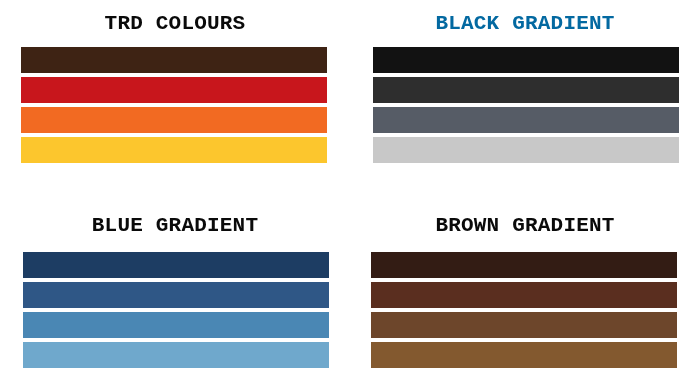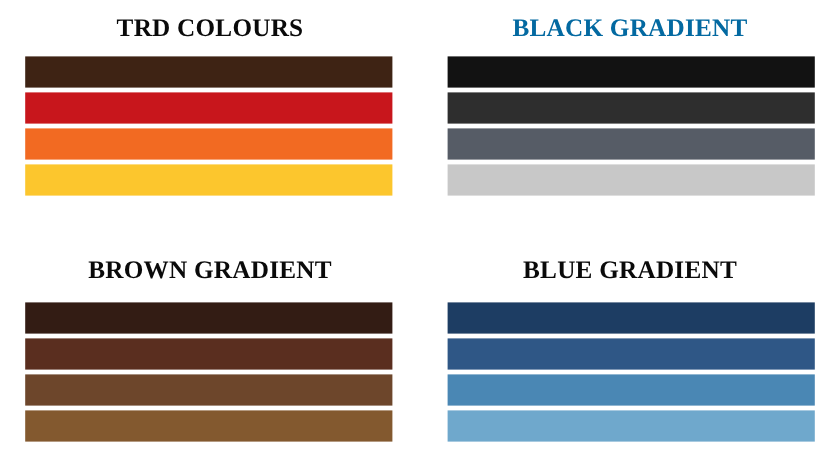--- a/index.html
+++ b/index.html
@@ -22,21 +22,21 @@
     background: #ffffff;
   }
   .palette {
     position: relative;
     display: flex;
     flex-direction: column;
     align-items: center;
     box-sizing: border-box;
   }
   .palette-title {
-    font-family: Liberation Serif, serif;
+    font-family: Liberation Mono, monospace;
     font-weight: bold;
     font-size: 21px;
     letter-spacing: 0.2px;
     color: #0a0a0a;
     text-align: center;
     line-height: 1;
     white-space: nowrap;
   }
   
   .row-top .palette-title { margin-top: 13px; }
@@ -80,33 +80,33 @@
   <div class="palette row-top" data-name="palette-black-gradient">
     <div class="palette-title" data-name="palette-title" style="color: #0369a1;">BLACK GRADIENT</div>
     <div class="swatch-stack" data-name="swatch-stack">
       <div class="swatch" data-name="color-swatch-black-1" style="background-color: rgb(18, 18, 18);"></div>
       <div class="swatch" data-name="color-swatch-black-2" style="background-color: rgb(46, 46, 46);"></div>
       <div class="swatch" data-name="color-swatch-black-3" style="background-color: rgb(86, 92, 102);"></div>
       <div class="swatch" data-name="color-swatch-black-4" style="background-color: rgb(200, 200, 200);"></div>
     </div>
   </div>
 
+  <div class="palette row-bottom" data-name="palette-blue-gradient">
+    <div class="palette-title" data-name="palette-title" style="color: rgb(10, 10, 10);">BLUE GRADIENT</div>
+    <div class="swatch-stack" data-name="swatch-stack">
+      <div class="swatch" data-name="color-swatch-blue-1" style="background-color: rgb(29, 61, 99);"></div>
+      <div class="swatch" data-name="color-swatch-blue-2" style="background-color: rgb(47, 87, 134);"></div>
+      <div class="swatch" data-name="color-swatch-blue-3" style="background-color: rgb(74, 135, 180);"></div>
+      <div class="swatch" data-name="color-swatch-blue-4" style="background-color: rgb(111, 168, 204);"></div>
+    </div>
+  </div>
+
   <div class="palette row-bottom" data-name="palette-brown-gradient">
     <div class="palette-title" data-name="palette-title" style="color: rgb(10, 10, 10);">BROWN GRADIENT</div>
     <div class="swatch-stack" data-name="swatch-stack">
       <div class="swatch" data-name="color-swatch-brown-1" style="background-color: rgb(51, 28, 20);"></div>
       <div class="swatch" data-name="color-swatch-brown-2" style="background-color: rgb(90, 46, 31);"></div>
       <div class="swatch" data-name="color-swatch-brown-3" style="background-color: rgb(109, 70, 43);"></div>
       <div class="swatch" data-name="color-swatch-brown-4" style="background-color: rgb(131, 89, 47);"></div>
     </div>
   </div>
 
-  <div class="palette row-bottom" data-name="palette-blue-gradient">
-    <div class="palette-title" data-name="palette-title" style="color: rgb(10, 10, 10);">BLUE GRADIENT</div>
-    <div class="swatch-stack" data-name="swatch-stack">
-      <div class="swatch" data-name="color-swatch-blue-1" style="background-color: rgb(29, 61, 99);"></div>
-      <div class="swatch" data-name="color-swatch-blue-2" style="background-color: rgb(47, 87, 134);"></div>
-      <div class="swatch" data-name="color-swatch-blue-3" style="background-color: rgb(74, 135, 180);"></div>
-      <div class="swatch" data-name="color-swatch-blue-4" style="background-color: rgb(111, 168, 204);"></div>
-    </div>
-  </div>
-
 </div>
 
 </body></html>

